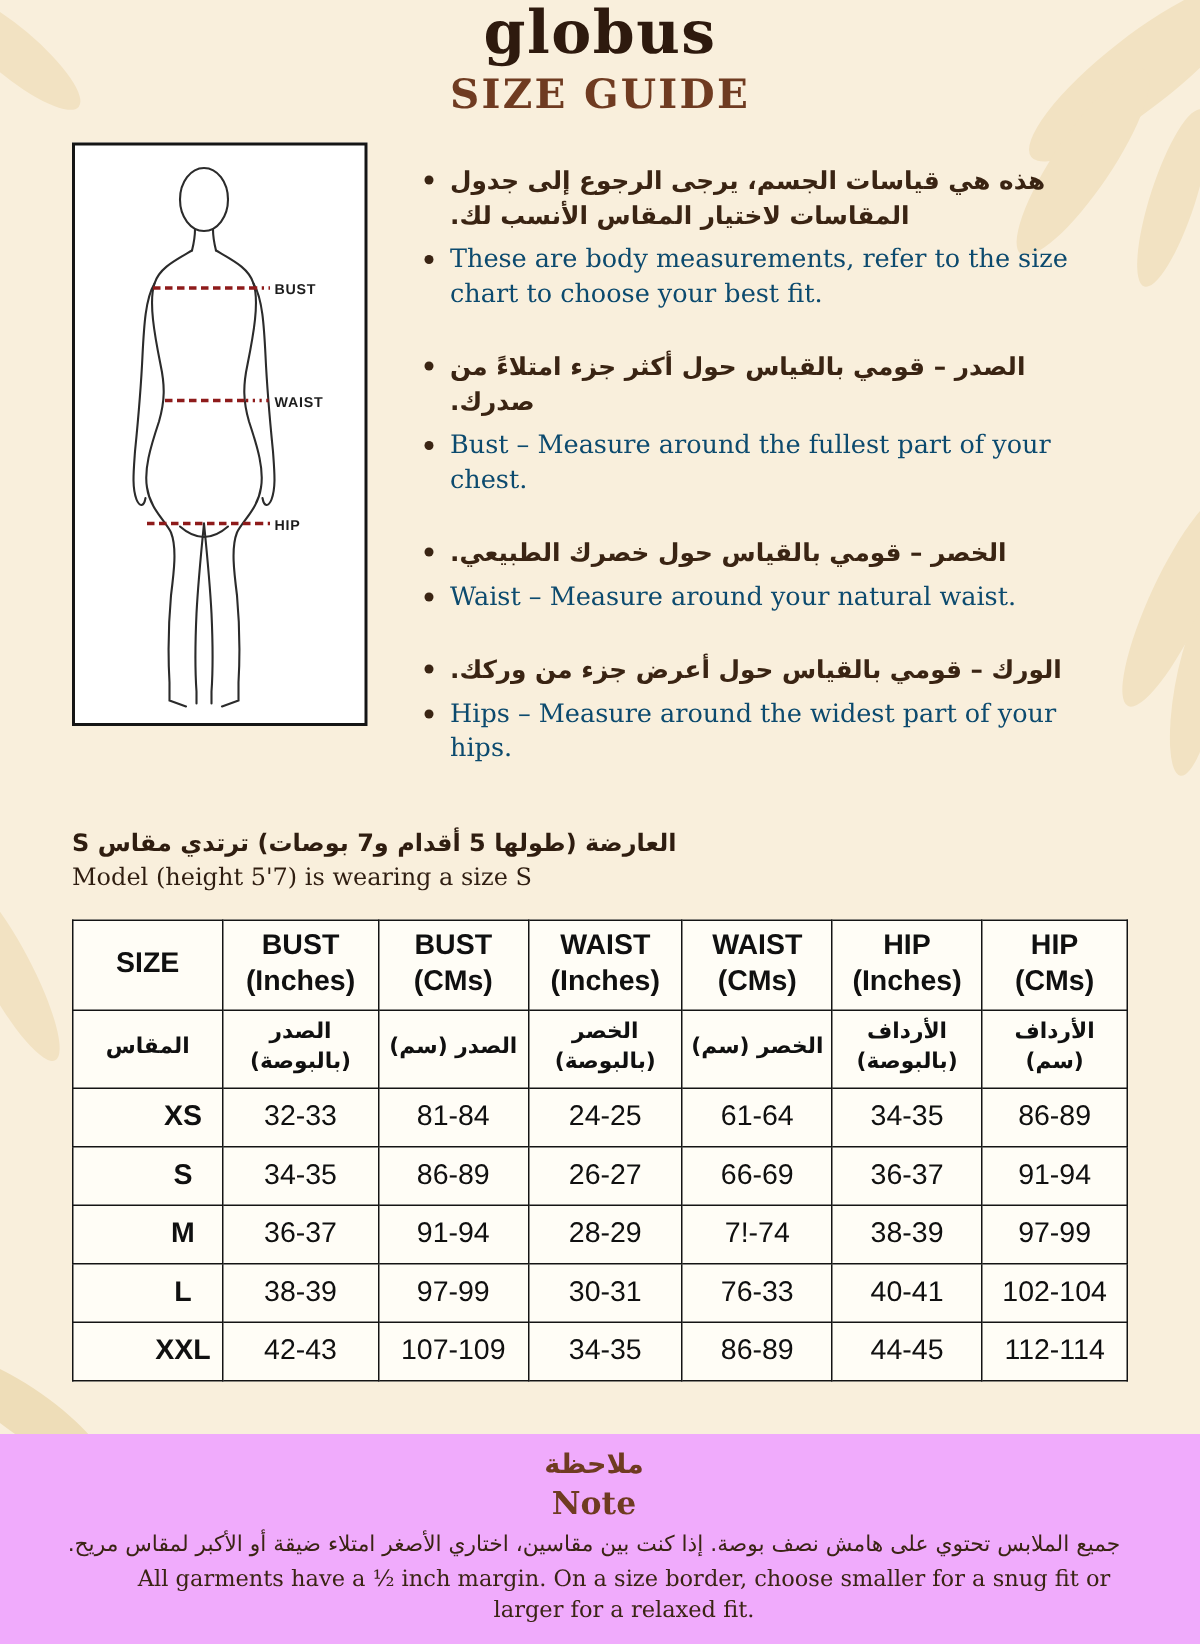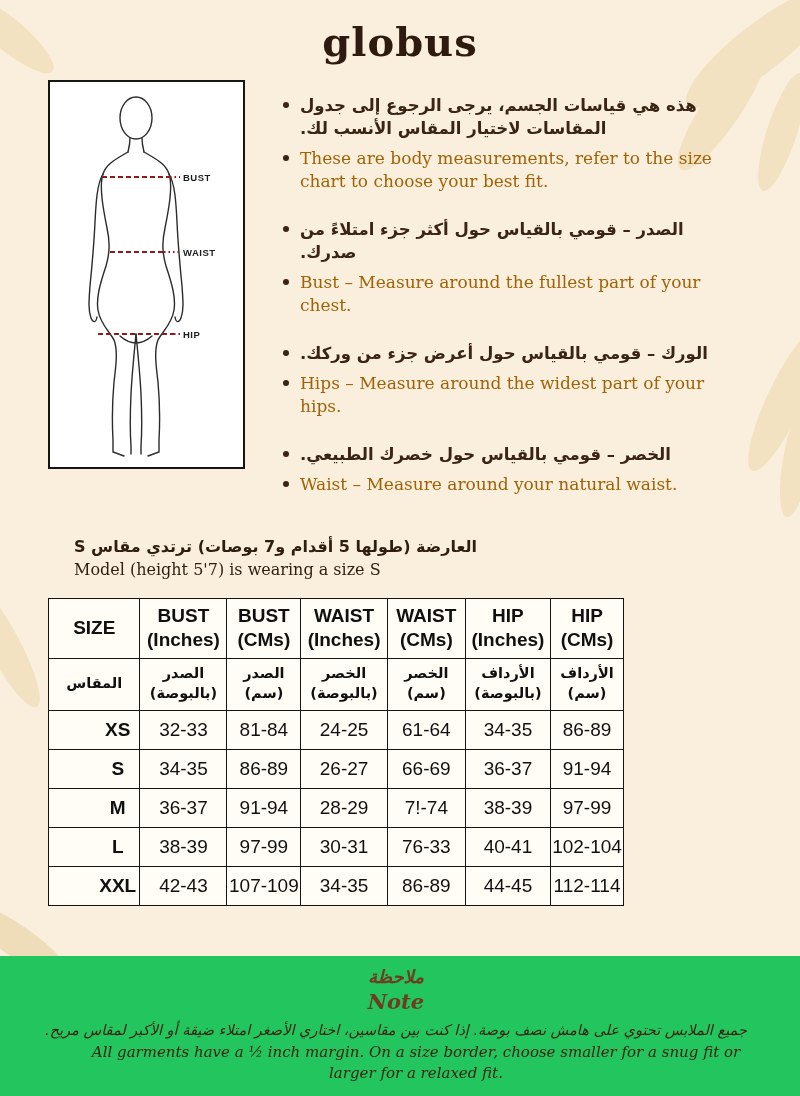--- a/index.html
+++ b/index.html
@@ -11,21 +11,21 @@
   .page {
     position:relative;
     width:800px; height:1096px;
     background:#f9efdc;
     overflow:hidden;
   }
   .deco { position:absolute; z-index:0; pointer-events:none; }
   .content { position:relative; z-index:1; }
 
   
-  .header { text-align:center; padding-top:20px; }
+  .header { text-align:center; }
   .logo {
     font-family:"DejaVu Serif", serif;
     font-weight:700; font-size:40px; letter-spacing:1px;
     color:#2e1a0e; line-height:1.1;
   }
   .guide-title {
     font-family:"DejaVu Serif", serif;
     font-weight:700; font-size:27px; letter-spacing:1.5px;
     color:#6f3b21; margin-top:4px;
   }
@@ -45,38 +45,38 @@
     width:6px; height:6px; border-radius:50%;
     background:#3a2413; flex:none; margin:8px 11px 0 0;
   }
   .ar-text {
     font-family:"DejaVu Sans", sans-serif;
     font-weight:700; font-size:16.5px; line-height:1.4;
     color:#3a2413; direction:rtl; text-align:left; width:100%;
   }
   .en-text {
     font-family:"DejaVu Serif", serif;
-    font-size:17px; line-height:1.35; color:#a16207;
-  }
-
-  
-  .model-note { padding:14px 0 0 74px; }
+    font-size:17px; line-height:1.35; color:#0c4a6e;
+  }
+
+  
+  .model-note { padding:14px 0 0 48px; }
   .model-ar {
     font-weight:700; font-size:16px; color:#2f1d10;
     direction:rtl; text-align:left; line-height:1.45;
   }
   .model-en {
     font-family:"DejaVu Serif", serif; font-size:16px;
     color:#2f1d10; line-height:1.45;
   }
 
   
   table.size-table {
     margin:16px 48px 0 48px;
-    width:576px; border-collapse:collapse;
+    width:704px; border-collapse:collapse;
     background:#fffdf6;
   }
   .size-table th, .size-table td {
     border:1.5px solid #141414;
     text-align:center; vertical-align:middle;
     color:#101010;
   }
   .th-en {
     font-family:"Liberation Sans", sans-serif;
     font-weight:700; font-size:19px; line-height:1.25;
@@ -88,22 +88,22 @@
   }
   .size-table td {
     font-family:"Liberation Sans", sans-serif;
     font-size:19px; height:39px;
   }
   .size-table td.size-col { font-weight:700;padding-left:47px; }
 
   
   .note {
     position:absolute; left:0; right:0; bottom:0; z-index:1;
-    background:#22c55e; text-align:center;
-    min-height:111px; padding:10px 38px 12px 30px;font-style:italic;
+    background:#f0abfc; text-align:center;
+    min-height:111px; padding:10px 38px 12px 30px;
   }
   .note-title-ar { font-weight:700; font-size:18px; color:#6f3b21; }
   .note-title-en {
     font-family:"DejaVu Serif", serif;
     font-weight:700; font-size:21px; color:#6f3b21; margin-top:2px;
   }
   .note-body-ar {
     font-size:14.5px; color:#3a2413; direction:rtl; margin-top:6px; line-height:1.4;
   }
   .note-body-en {
@@ -139,20 +139,21 @@
     <g fill="#eeddb8">
       <ellipse cx="18" cy="52" rx="62" ry="16" transform="rotate(35 18 52)"></ellipse>
       <ellipse cx="10" cy="100" rx="52" ry="13" transform="rotate(15 10 100)"></ellipse>
     </g>
   </svg>
 
   <div class="content">
 
     <div class="header">
       <div class="logo">globus</div>
+      <div class="guide-title">SIZE GUIDE</div>
     </div>
 
     <div class="main">
 
       <div class="figure-box">
         <svg width="193" height="385" viewBox="0 0 193 385">
 
           <g fill="none" stroke="#2b2b2b" stroke-width="1.4" stroke-linecap="round">
             <ellipse cx="86" cy="36" rx="16" ry="21"></ellipse>
             <path d="M80,56 C80,62 79,66 78,70"></path>
@@ -204,35 +205,35 @@
               <span class="ar-text">الصدر – قومي بالقياس حول أكثر جزء امتلاءً من صدرك.</span>
             </div>
           <div class="line">
               <span class="dot"></span>
               <span class="en-text">Bust – Measure around the fullest part of your chest.</span>
             </div>
         </div>
         <div class="group">
           <div class="line">
               <span class="dot"></span>
-              <span class="ar-text">الورك – قومي بالقياس حول أعرض جزء من وركك.</span>
-            </div>
-          <div class="line">
-              <span class="dot"></span>
-              <span class="en-text">Hips – Measure around the widest part of your hips.</span>
+              <span class="ar-text">الخصر – قومي بالقياس حول خصرك الطبيعي.</span>
+            </div>
+          <div class="line">
+              <span class="dot"></span>
+              <span class="en-text">Waist – Measure around your natural waist.</span>
             </div>
         </div>
         <div class="group">
           <div class="line">
               <span class="dot"></span>
-              <span class="ar-text">الخصر – قومي بالقياس حول خصرك الطبيعي.</span>
-            </div>
-          <div class="line">
-              <span class="dot"></span>
-              <span class="en-text">Waist – Measure around your natural waist.</span>
+              <span class="ar-text">الورك – قومي بالقياس حول أعرض جزء من وركك.</span>
+            </div>
+          <div class="line">
+              <span class="dot"></span>
+              <span class="en-text">Hips – Measure around the widest part of your hips.</span>
             </div>
         </div>
       </div>
     </div>
 
     <div class="model-note">
       <div class="model-ar">العارضة (طولها 5 أقدام و7 بوصات) ترتدي مقاس S</div>
       <div class="model-en">Model (height 5'7) is wearing a size S</div>
     </div>
 

